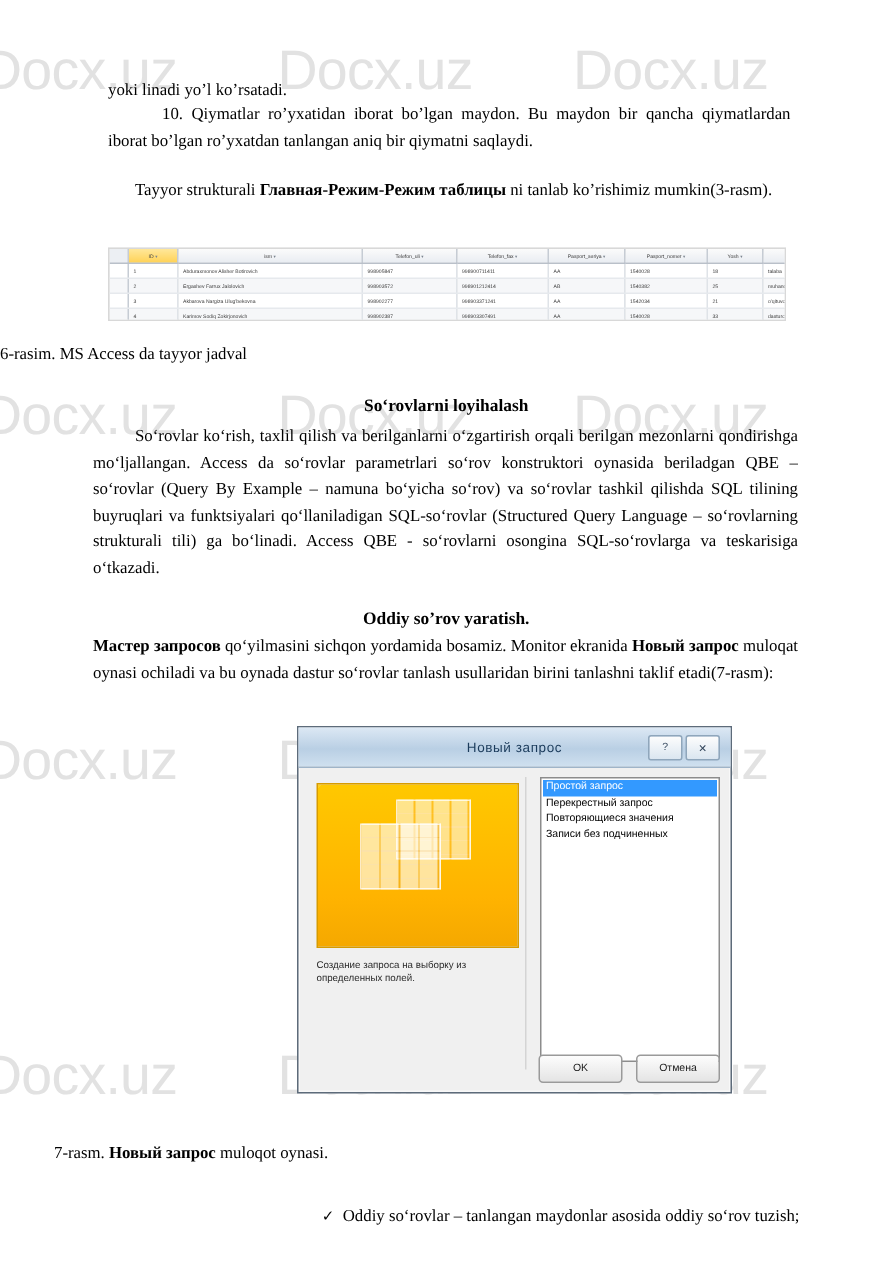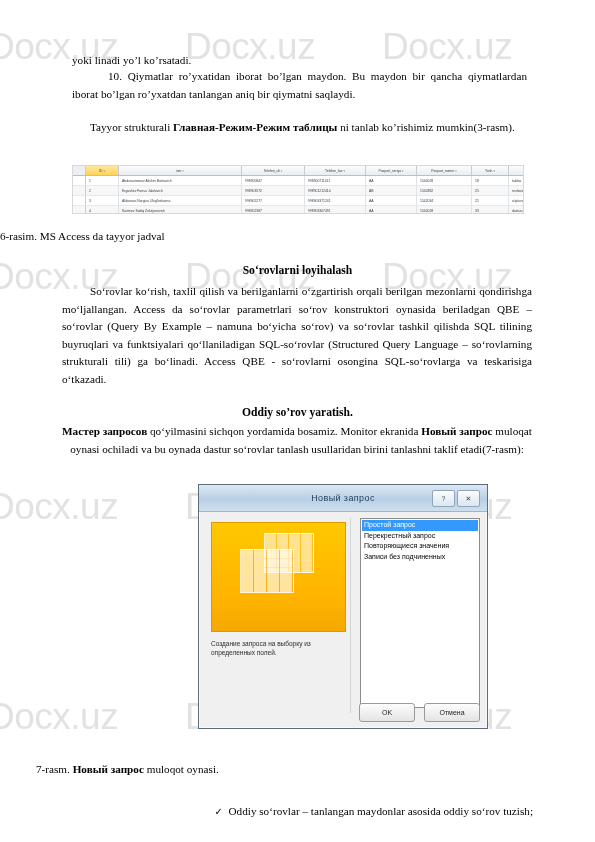--- a/index.html
+++ b/index.html
@@ -47,21 +47,21 @@
     font-size: 11.2px;
     line-height: 17px;
   }
 
   .para {
     position: absolute;
     font-size: 11.2px;
     line-height: 17.6px;
     text-align: justify;
   }
-  .para-ctr { text-align: center; }
+  .para-ctr { }
 
   b, .bold { font-weight: bold; }
 
   .center-line {
     position: absolute;
     width: 100%;
     font-size: 11.2px;
   }
 
   .heading {

